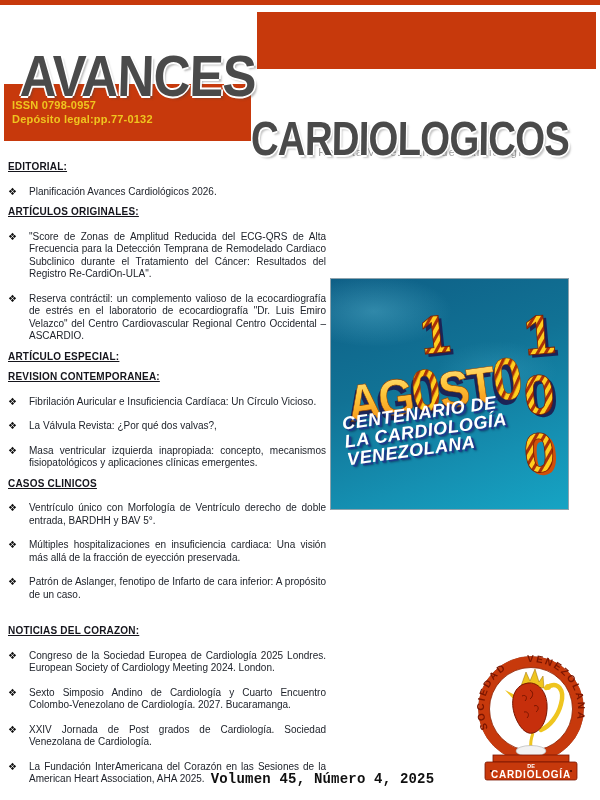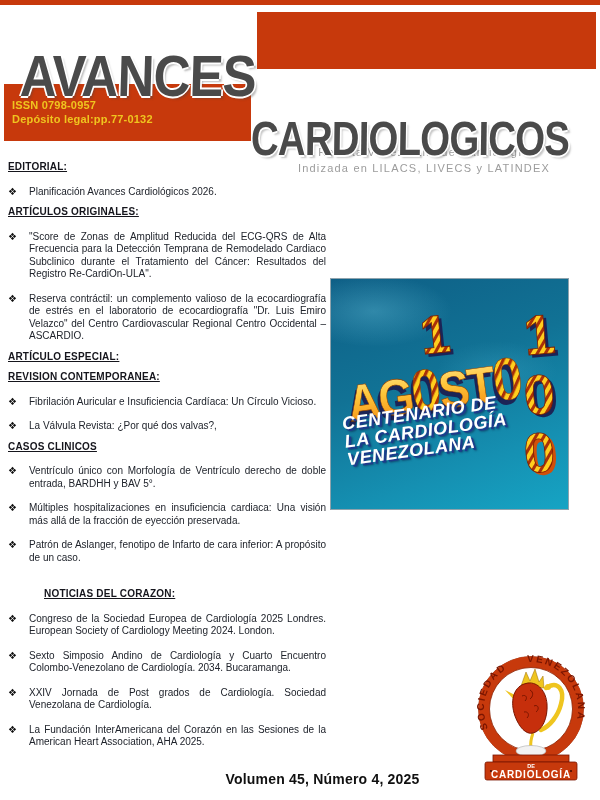--- a/index.html
+++ b/index.html
@@ -33,21 +33,21 @@
     position:absolute; left:252px; top:144px; width:344px; text-align:center;
     color:var(--subtitle-gray,#9C9C9C); font-size:11px; line-height:16px; letter-spacing:1.2px; white-space:nowrap;
   }
   
   .toc{position:absolute; left:8px; top:161px; width:318px; font-size:10px; line-height:12.5px;}
   .toc-heading{
     font-size:10px; font-weight:bold; text-decoration:underline; color:#15151c;
     margin:8px 0 3px 0; letter-spacing:.2px;
   }
   .toc-section:first-child .toc-heading{margin-top:0;text-decoration:underline;}
-  .toc-section:nth-of-type(6) .toc-heading{margin-top:24px;margin-left:36px;}
+  .toc-section:nth-of-type(6) .toc-heading{margin-top:24px;}
   .toc-item{
     margin:12px 0 2px 0; padding-left:21px; text-indent:-21px; text-align:justify; color:#20242C;
   }
   .bullet{display:inline-block; width:21px; text-indent:0; font-size:10px; color:#111;}
   
   .poster{
     position:absolute; left:330px; top:278px; width:237px; height:230px; overflow:hidden;
     border:1px solid #8fa3ad; box-sizing:content-box;
     background:
       radial-gradient(ellipse 120px 55px at 18% 14%, rgba(110,200,225,.35), transparent 65%),
@@ -59,21 +59,21 @@
     position:absolute; left:10px; top:136px; width:210px;
     transform:rotate(-8deg); transform-origin:left top;
     color:#ffffff; font-weight:bold; font-style:italic; font-size:18px; line-height:18px;
     letter-spacing:.5px; white-space:nowrap;
     text-shadow:2px 2px 0 #1d3a8c, 3px 3px 2px rgba(10,20,60,.5);
   }
   
   .logo{position:absolute; left:464px; top:646px; width:134px; height:142px;}
   .footer-line{
     position:absolute; left:45px; top:771px; width:555px; text-align:center;
-    font-size:14px; font-weight:bold; color:#101010; letter-spacing:.2px;
+    font-size:14px; font-weight:bold; color:#101010; letter-spacing:.2px;font-family:Liberation Mono, monospace;
   }
 </style>
 </head>
 <body>
 
 <div class="page">
 
   <div class="top-strip"></div>
   <div class="red-box-1"></div>
 
@@ -81,51 +81,51 @@
 
   <div class="issn-band">
     <div>ISSN 0798-0957</div>
     <div>Depósito legal:pp.77-0132</div>
   </div>
 
   <h1 class="title-cardiologicos">CARDIOLOGICOS</h1>
 
   <div class="subtitle">
     <div>Revista Venezolana de Cardiología</div>
-    <div>Indizada en LILACS, LIVECS y LATINDEX</div>
   </div>
 
   <div class="toc">
       <section class="toc-section">
         <h2 class="toc-heading">EDITORIAL:</h2>
         <p class="toc-item"><span class="bullet">❖</span><span>Planificación Avances Cardiológicos 2026.</span></p>
       </section>
       <section class="toc-section">
         <h2 class="toc-heading">ARTÍCULOS ORIGINALES:</h2>
         <p class="toc-item"><span class="bullet">❖</span><span>"Score de Zonas de Amplitud Reducida del ECG-QRS de Alta Frecuencia para la Detección Temprana de Remodelado Cardiaco Subclinico durante el Tratamiento del Cáncer: Resultados del Registro Re-CardiOn-ULA".</span></p>
         <p class="toc-item"><span class="bullet">❖</span><span>Reserva contráctil: un complemento valioso de la ecocardiografía de estrés en el laboratorio de ecocardiografía "Dr. Luis Emiro Velazco" del Centro Cardiovascular Regional Centro Occidental – ASCARDIO.</span></p>
       </section>
       <section class="toc-section">
         <h2 class="toc-heading">ARTÍCULO ESPECIAL:</h2>
       </section>
       <section class="toc-section">
         <h2 class="toc-heading">REVISION CONTEMPORANEA:</h2>
         <p class="toc-item"><span class="bullet">❖</span><span>Fibrilación Auricular e Insuficiencia Cardíaca: Un Círculo Vicioso.</span></p>
         <p class="toc-item"><span class="bullet">❖</span><span>La Válvula Revista: ¿Por qué dos valvas?,</span></p>
+        <p class="toc-item"><span class="bullet">❖</span><span>Masa ventricular izquierda inapropiada: concepto, mecanismos fisiopatológicos y aplicaciones clínicas emergentes.</span></p>
       </section>
       <section class="toc-section">
         <h2 class="toc-heading">CASOS CLINICOS</h2>
         <p class="toc-item"><span class="bullet">❖</span><span>Ventrículo único con Morfología de Ventrículo derecho de doble entrada, BARDHH y BAV 5°.</span></p>
         <p class="toc-item"><span class="bullet">❖</span><span>Múltiples hospitalizaciones en insuficiencia cardiaca: Una visión más allá de la fracción de eyección preservada.</span></p>
         <p class="toc-item"><span class="bullet">❖</span><span>Patrón de Aslanger, fenotipo de Infarto de cara inferior: A propósito de un caso.</span></p>
       </section>
       <section class="toc-section">
         <h2 class="toc-heading">NOTICIAS DEL CORAZON:</h2>
         <p class="toc-item"><span class="bullet">❖</span><span>Congreso de la Sociedad Europea de Cardiología 2025 Londres. European Society of Cardiology Meeting 2024. London.</span></p>
-        <p class="toc-item"><span class="bullet">❖</span><span>Sexto Simposio Andino de Cardiología y Cuarto Encuentro Colombo-Venezolano de Cardiología. 2034. Bucaramanga.</span></p>
+        <p class="toc-item"><span class="bullet">❖</span><span>Sexto Simposio Andino de Cardiología y Cuarto Encuentro Colombo-Venezolano de Cardiología. 2027. Bucaramanga.</span></p>
         <p class="toc-item"><span class="bullet">❖</span><span>XXIV Jornada de Post grados  de Cardiología. Sociedad Venezolana de Cardiología.</span></p>
         <p class="toc-item"><span class="bullet">❖</span><span>La Fundación InterAmericana del Corazón en las Sesiones de la American Heart Association, AHA 2025.</span></p>
       </section>
     </div>
 
   <div class="poster">
     <svg width="237" height="230" viewBox="0 0 237 230">
       <defs>
         <linearGradient id="gold" x1="0" y1="0" x2="0" y2="1">
           <stop offset="0" stop-color="#FFEFA8"></stop>

